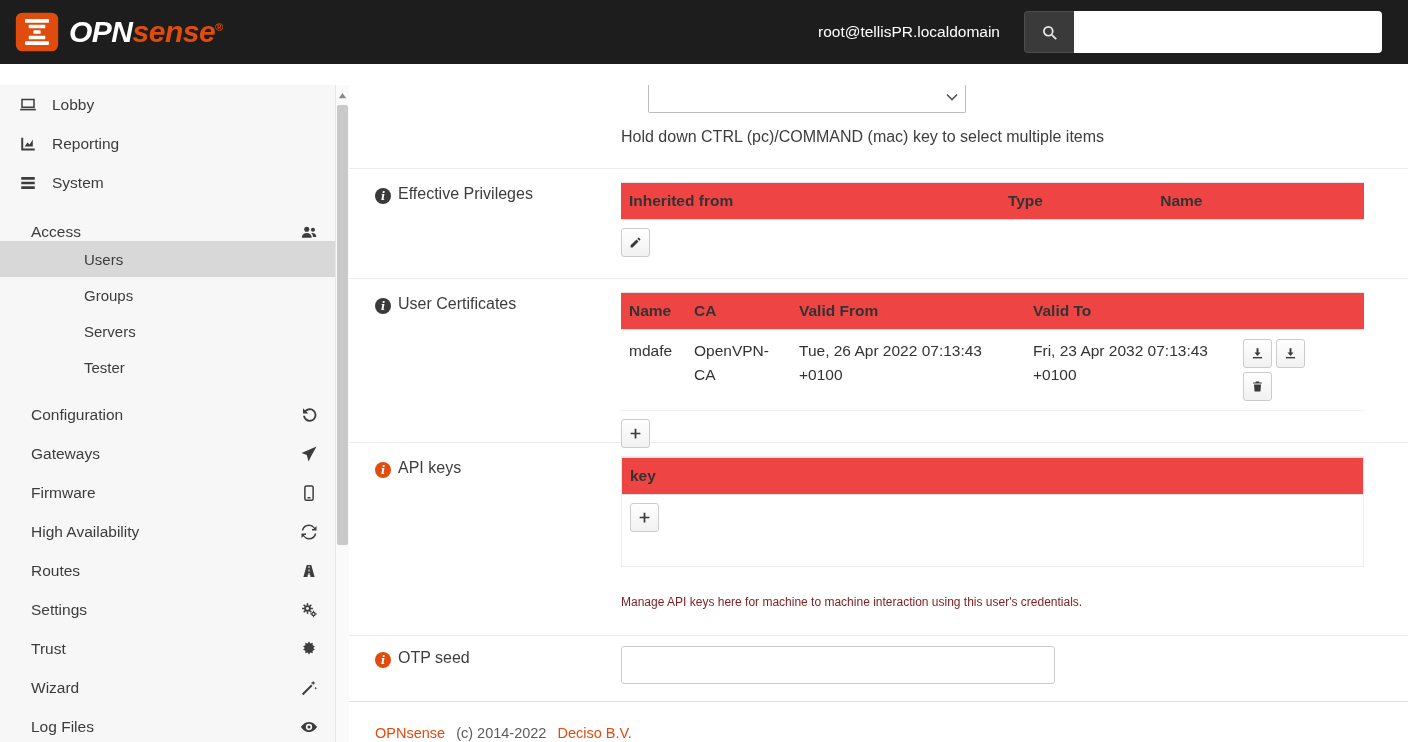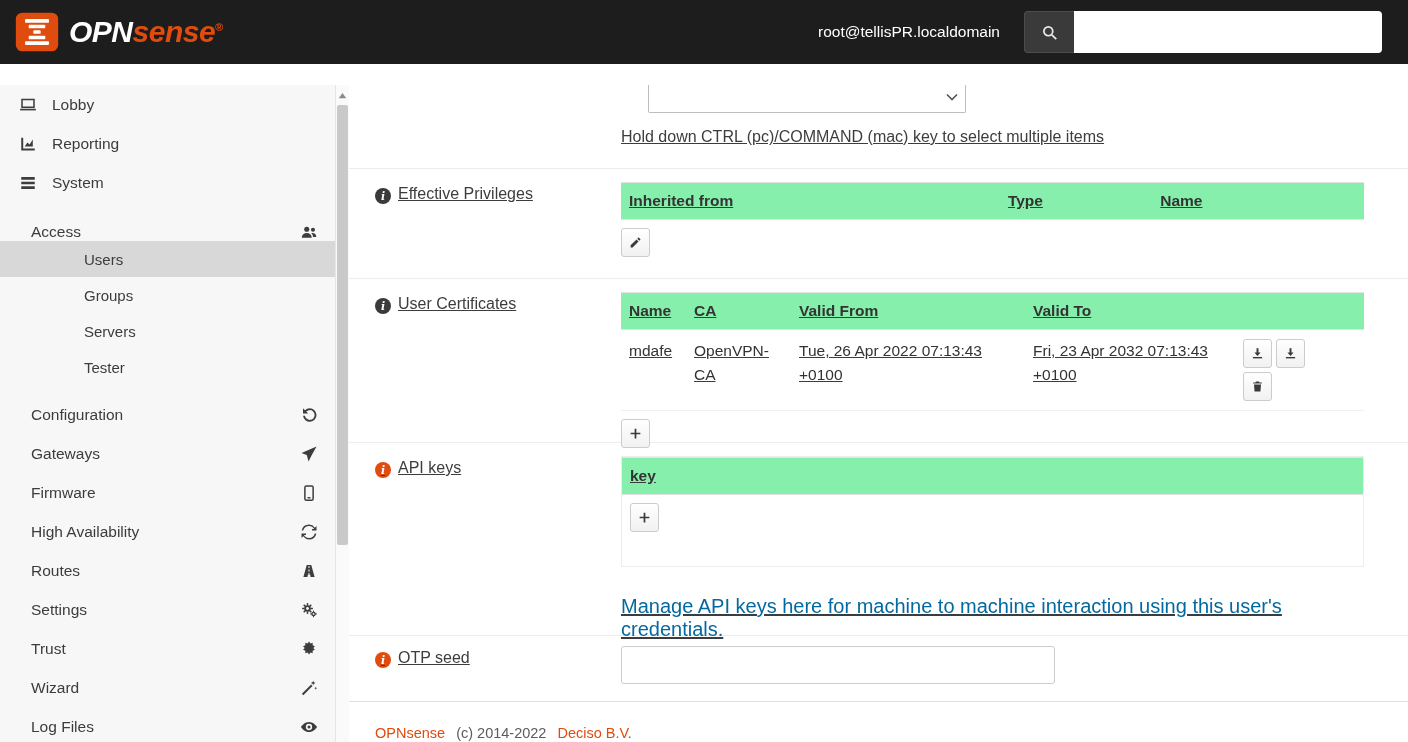--- a/index.html
+++ b/index.html
@@ -24,21 +24,21 @@
 
   
   .body { display:flex; height:678px;margin-top:21px; }
   .sidebar { width:335px; background:var(--sidebar-bg,#f7f7f7); flex-shrink:0; overflow:hidden; }
   .scrollstrip { width:14px; background:#fafafa; border-left:1px solid #e6e6e6; position:relative; flex-shrink:0; }
   .scroll-arrow { position:absolute; left:0; width:13px; height:16px; display:flex; align-items:center; justify-content:center; cursor:pointer; }
   .scroll-arrow.up { top:2px; }
   .scroll-arrow.down { bottom:2px; }
   .scroll-thumb { position:absolute; left:1px; top:20px; width:11px; height:440px; background:#c9c9c9; border-radius:2px; cursor:grab; }
   .main { flex:1; background:#fff; display:flex; flex-direction:column; min-width:0; }
-  .content { flex:1; overflow:hidden;text-decoration:underline; }
+  .content { flex:1; overflow:hidden; }
 
   
   .nav-item { display:flex; align-items:center; color:#3c3c3c; font-size:15.5px; cursor:pointer; }
   .nav-item.lvl1 { height:39px; padding-left:17px; gap:13px; }
   .nav-item.lvl2 { height:39px; padding-left:31px; padding-right:15px; justify-content:space-between;align-items:flex-end; }
   .nav-item.lvl3 { height:36px; padding-left:84px; font-size:15px; }
   .nav-item.active { background:var(--sidebar-active,#d8d8d8); }
   .nav-icon { width:22px; display:flex; align-items:center; justify-content:center; color:#3d3d3d; }
   .nav-icon svg { width:18px; height:18px; fill:#3d3d3d; }
 
@@ -53,32 +53,32 @@
   .row.otp-row { height:65px; border-bottom:none; }
 
   .info-icon { width:16px; height:16px; border-radius:50%; background:var(--info-dark,#3a3a3a); color:#fff; display:inline-flex; align-items:center; justify-content:center; font-family:"DejaVu Serif", serif; font-style:italic; font-weight:bold; font-size:11px; margin-top:3px; flex-shrink:0; }
   .info-icon.orange { background:var(--accent,#e04b0e); }
 
   .select-box { position:relative; margin-left:27px; width:318px; height:28px; background:#fff; border:1px solid #bdbdbd; border-top:none; border-radius:0 0 2px 2px; cursor:pointer; }
   .select-chevron { position:absolute; right:7px; top:8px; width:12px; height:9px; }
   .hint { margin-top:15px; font-size:16px; color:#3d3d3d; }
 
   table.grid-table { width:100%; border-collapse:collapse; font-size:15.5px; color:#333; table-layout:fixed; }
-  table.grid-table th { text-align:left; font-weight:bold; background:#86efac; border-top:1px solid #e3e3e3; border-bottom:1px solid #e3e3e3; padding:9px 8px; }
+  table.grid-table th { text-align:left; font-weight:bold; background:#ef4444; border-top:1px solid #e3e3e3; border-bottom:1px solid #e3e3e3; padding:9px 8px; }
   table.grid-table td { padding:9px 8px; vertical-align:top; border-bottom:1px solid #f0f0f0; line-height:1.55; }
   .grid-actions { margin-top:8px; display:flex; gap:4px; }
 
   .btn-icon { width:29px; height:29px; border:1px solid #ccc; border-radius:3px; background:linear-gradient(#fff,#f1f1f1); display:inline-flex; align-items:center; justify-content:center; cursor:pointer; padding:0; }
   .btn-icon svg { width:13px; height:13px; fill:#3a3a3a; }
   .btn-group { display:flex; flex-wrap:wrap; gap:4px; width:64px; }
 
   .api-box { border:1px solid #ededed; }
   .api-box .box-actions { padding:8px; }
   .api-box .box-spacer { height:26px; }
-  .api-hint { margin-top:28px; font-size:20px; color:#0369a1; }
+  .api-hint { margin-top:28px; font-size:12px; color:#7f1d1d; }
 
   .otp-input { width:434px; height:38px; border:1px solid #ccc; border-radius:3px; font-size:15px; padding:0 10px; outline:none; }
 
   
   .footer { height:62px; border-top:1px solid #e0e0e0; display:flex; align-items:center; gap:11px; padding-left:26px; font-size:14.5px; color:#5c5c5c; background:#fff; }
   .footer a { color:var(--accent,#e04b0e); text-decoration:none; cursor:pointer; }
 </style>
 </head>
 <body>
 

